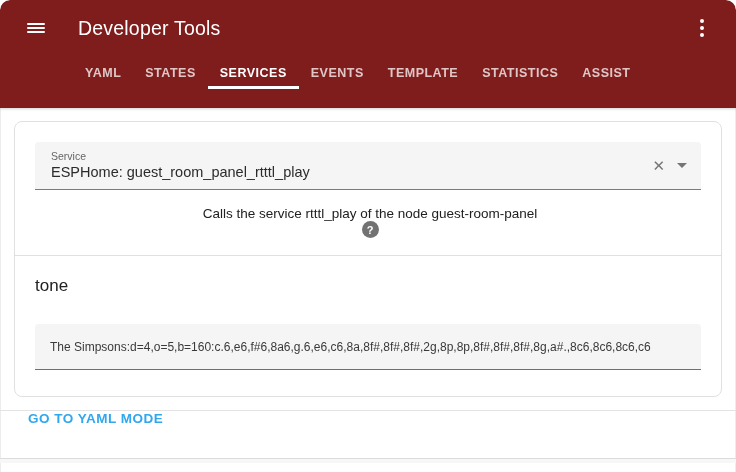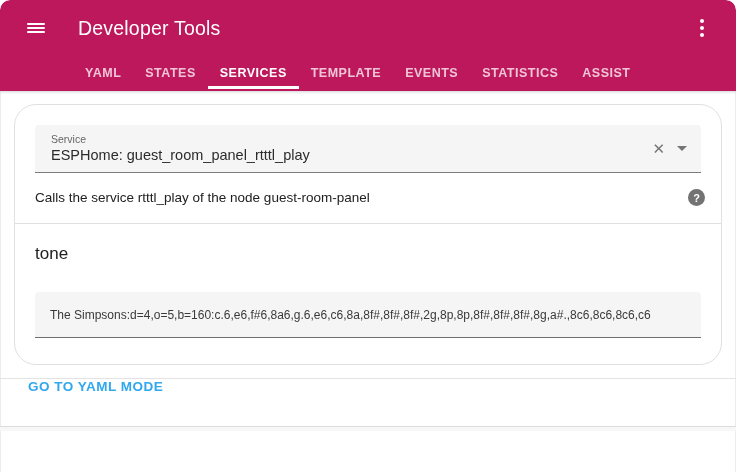--- a/index.html
+++ b/index.html
@@ -12,22 +12,22 @@
     width: 736px; height: 472px;
     border-radius: 10px 10px 0 0;
     overflow: hidden;
     background: #ffffff;
     box-shadow: inset 1px 0 0 #ececec, inset -1px 0 0 #ececec;
     position: relative;
   }
 
   
   .app-header {
-    background: #be185d;
-    height: 91px;
+    background: #7f1d1d;
+    height: 108px;
     border-radius: 10px 10px 0 0;
     box-shadow: 0 1px 3px rgba(0,0,0,0.18);
     position: relative;
     z-index: 2;
   }
   .toolbar {
     height: 56px;
     display: flex; align-items: center;
     padding: 0 10px 0 12px;
   }
@@ -65,21 +65,21 @@
   }
 
   
   .intro {
     margin: 0; padding: 32px 16px 0;
     font-size: 13.5px; color: #212121;
   }
   .card {
     margin: 13px 14px 0;
     border: 1px solid #e0e0e0;
-    border-radius: 22px;
+    border-radius: 8px;
     background: #fff;
   }
   .service-field {
     margin: 20px 20px 0;
     height: 48px;
     background: #f5f5f5;
     border-radius: 4px 4px 0 0;
     border-bottom: 1px solid #7b7b7b;
     display: flex; align-items: center; justify-content: space-between;
     padding: 0 14px 0 16px;
@@ -95,20 +95,21 @@
   }
   .caret {
     width: 0; height: 0; cursor: pointer;
     border-left: 5px solid transparent;
     border-right: 5px solid transparent;
     border-top: 5px solid #757575;
   }
   .desc-row {
     display: flex; align-items: center; justify-content: space-between;
     padding: 16px 16px 17px 20px;
+    flex-direction: column;
   }
   .desc { font-size: 13.5px; color: #212121; }
   .help {
     width: 17px; height: 17px; border-radius: 50%;
     background: #727272; color: #ffffff;
     font-size: 11px; font-weight: 700;
     display: flex; align-items: center; justify-content: center;
     cursor: pointer; flex: 0 0 auto;
   }
   .card-divider { height: 1px; background: #e0e0e0; }
@@ -170,22 +171,22 @@
             <i></i>
             <i></i>
             <i></i>
           </span>
       </button>
     </div>
     <nav class="tabs">
       <button class="tab">YAML</button>
       <button class="tab">STATES</button>
       <button class="tab active">SERVICES</button>
+      <button class="tab">EVENTS</button>
       <button class="tab">TEMPLATE</button>
-      <button class="tab">EVENTS</button>
       <button class="tab">STATISTICS</button>
       <button class="tab">ASSIST</button>
     </nav>
   </header>
 
   <main>
 
     <section class="card">
       <div class="service-field">
         <div class="sf-text">

